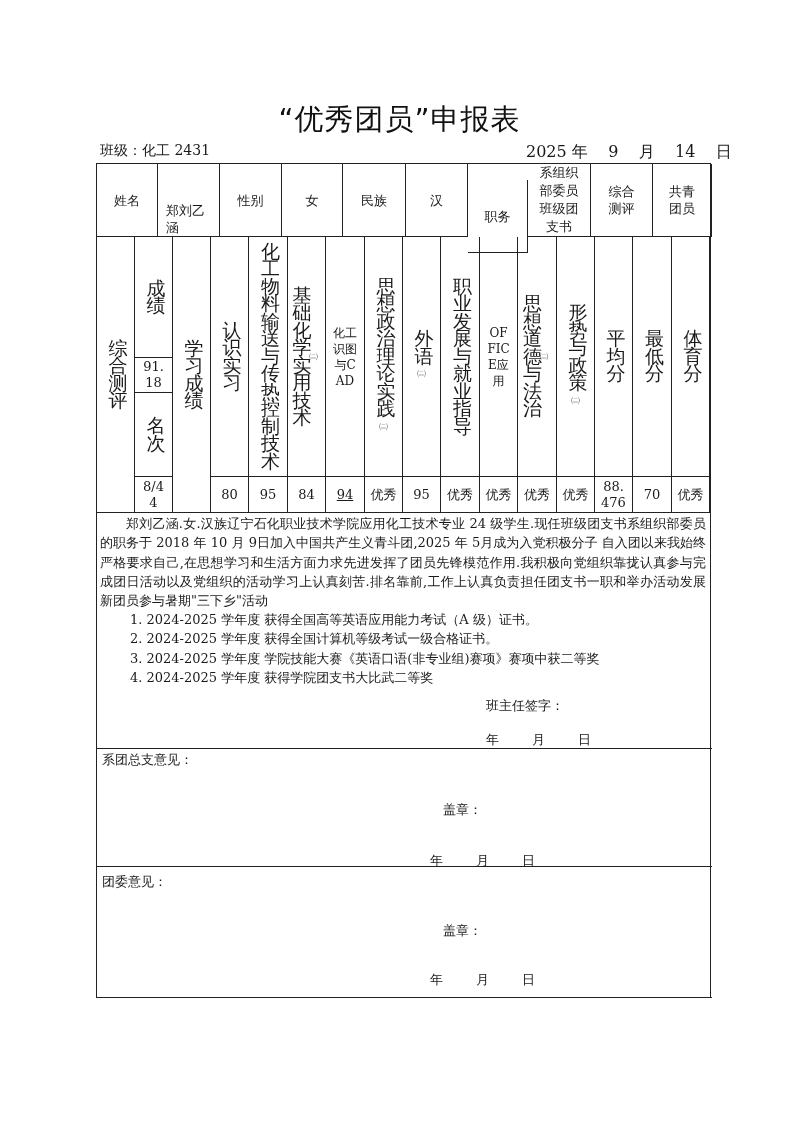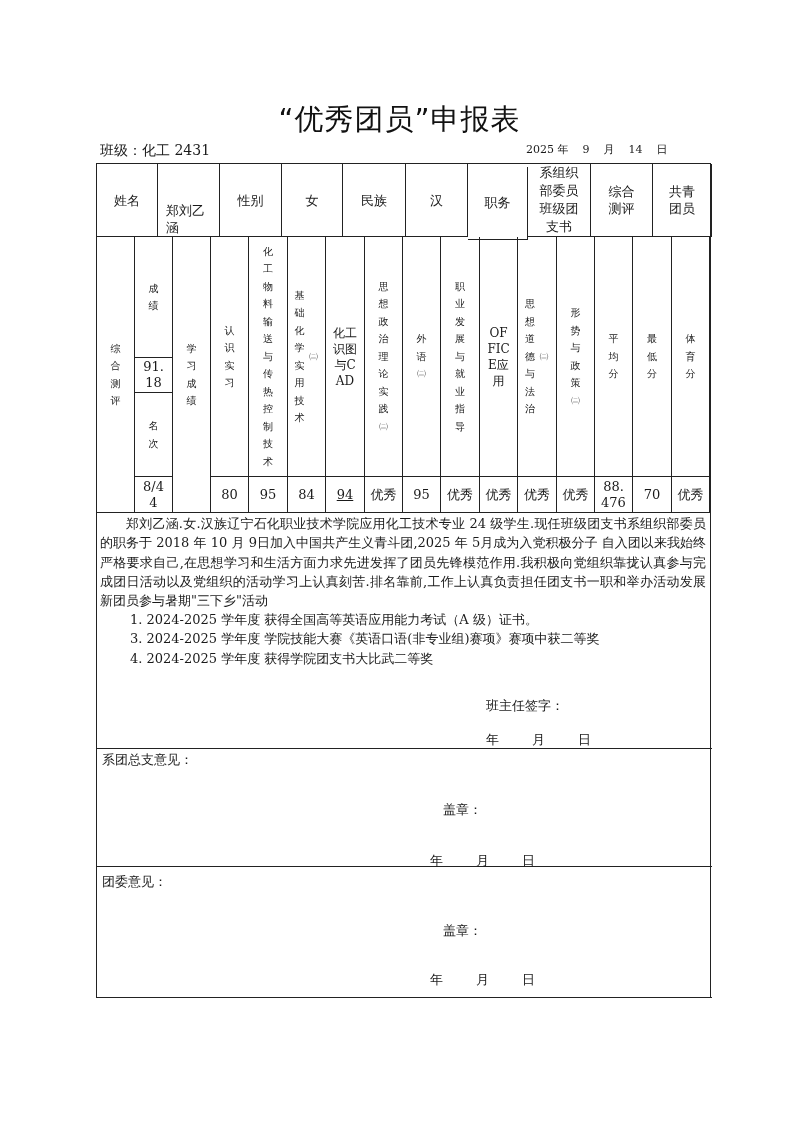--- a/index.html
+++ b/index.html
@@ -1,23 +1,23 @@
 <!DOCTYPE html>
 <html><head>
 <meta charset="utf-8">
 <style>
   html, body { margin:0; padding:0; background:#ffffff; }
   body { width:799px; height:1131px; position:relative; font-family:"DejaVu Serif","Liberation Serif",serif; color:#1a1a1a; overflow:hidden; }
   .title { position:absolute; left:0; width:799px; top:100px; text-align:center; font-family:"DejaVu Sans","Liberation Sans",sans-serif; font-size:29px; letter-spacing:1px; color:#111; }
   .meta-left { position:absolute; left:100px; top:142px; font-size:14px; }
-  .meta-right { position:absolute; left:526px; top:142px; font-size:11px; white-space:pre; }
+  .meta-right { position:absolute; left:526px; top:142px; font-size:16px; white-space:pre; }
   .meta-right span { display:inline-block; }
   .box { position:absolute; border:1px solid #222; box-sizing:border-box; }
   .cell { position:absolute; box-sizing:border-box; border-right:1px solid #222; border-bottom:1px solid #222; display:flex; align-items:center; justify-content:center; text-align:center; font-size:13px; line-height:17px; }
-  .vtext { width:14px; word-break:break-all; font-size:10px; line-height:17.5px; text-align:center; }
+  .vtext { width:14px; word-break:break-all; font-size:19px; line-height:17.5px; text-align:center; }
   .para { position:absolute; left:100px; width:606px; font-size:13px; line-height:19.3px; text-indent:26px; text-align:justify; }
   .list { position:absolute; left:130px; font-size:13px; line-height:19.3px; }
   .abs { position:absolute; font-size:13px; white-space:pre; }
 </style>
 </head>
 <body>
 
 <div class="title">“优秀团员”申报表</div>
 <div class="meta-left">班级：化工 2431</div>
 <div class="meta-right"><span>2025</span> <span>年</span>    <span>9</span>    <span>月</span>    <span>14</span>    <span>日</span></div>
@@ -35,21 +35,21 @@
     </div>
   <div class="cell" style="left:185px; top:0; width:61px; height:73px;">
       <span>女</span>
     </div>
   <div class="cell" style="left:246px; top:0; width:63px; height:73px;">
       <span>民族</span>
     </div>
   <div class="cell" style="left:309px; top:0; width:62px; height:73px;">
       <span>汉</span>
     </div>
-  <div class="cell" style="left:371px; top:3px; width:60px; height:73px;font-family:Liberation Mono, monospace;">
+  <div class="cell" style="left:371px; top:16px; width:60px; height:73px;">
       <span>职务</span>
     </div>
   <div class="cell" style="left:431px; top:0; width:63px; height:73px;">
       <span style="display:block; width:42px; line-height:18px;">系组织部委员班级团支书</span>
     </div>
   <div class="cell" style="left:494px; top:0; width:62px; height:73px;">
       <span style="display:block; width:28px;">综合测评</span>
     </div>
   <div class="cell" style="left:556px; top:0; width:59px; height:73px;align-items:center;">
       <span style="display:block; width:28px;">共青团员</span>
@@ -175,20 +175,21 @@
   <div class="cell" style="left:0; top:585px; width:615px; height:118px; border-right:none;"></div>
 
   <div class="cell" style="left:0; top:703px; width:615px; height:131px; border-right:none;"></div>
 </div>
 
 <div style="position:absolute; left:710px; top:163px; width:1px; height:835px; background:#222;"></div>
 
 <div class="para" style="top:514px;">郑刘乙涵.女.汉族辽宁石化职业技术学院应用化工技术专业 24 级学生.现任班级团支书系组织部委员的职务于 2018 年 10 月 9日加入中国共产生义青斗团,2025 年 5月成为入党积极分子 自入团以来我始终严格要求自己,在思想学习和生活方面力求先进发挥了团员先锋模范作用.我积极向党组织靠拢认真参与完成团日活动以及党组织的活动学习上认真刻苦.排名靠前,工作上认真负责担任团支书一职和举办活动发展新团员参与暑期"三下乡"活动</div>
 <div class="list" style="top:610px;">
   <div>1. 2024-2025 学年度  获得全国高等英语应用能力考试（A 级）证书。</div>
+  <div>2. 2024-2025 学年度  获得全国计算机等级考试一级合格证书。</div>
   <div>3. 2024-2025 学年度  学院技能大赛《英语口语(非专业组)赛项》赛项中获二等奖</div>
   <div>4. 2024-2025 学年度  获得学院团支书大比武二等奖</div>
 </div>
 <div class="abs" style="left:486px; top:697px;">班主任签字：</div>
 <div class="abs" style="left:486px; top:731px;">年        月        日</div>
 
 <div class="abs" style="left:102px; top:751px;">系团总支意见：</div>
 <div class="abs" style="left:443px; top:801px;">盖章：</div>
 <div class="abs" style="left:430px; top:852px;">年        月        日</div>
 

